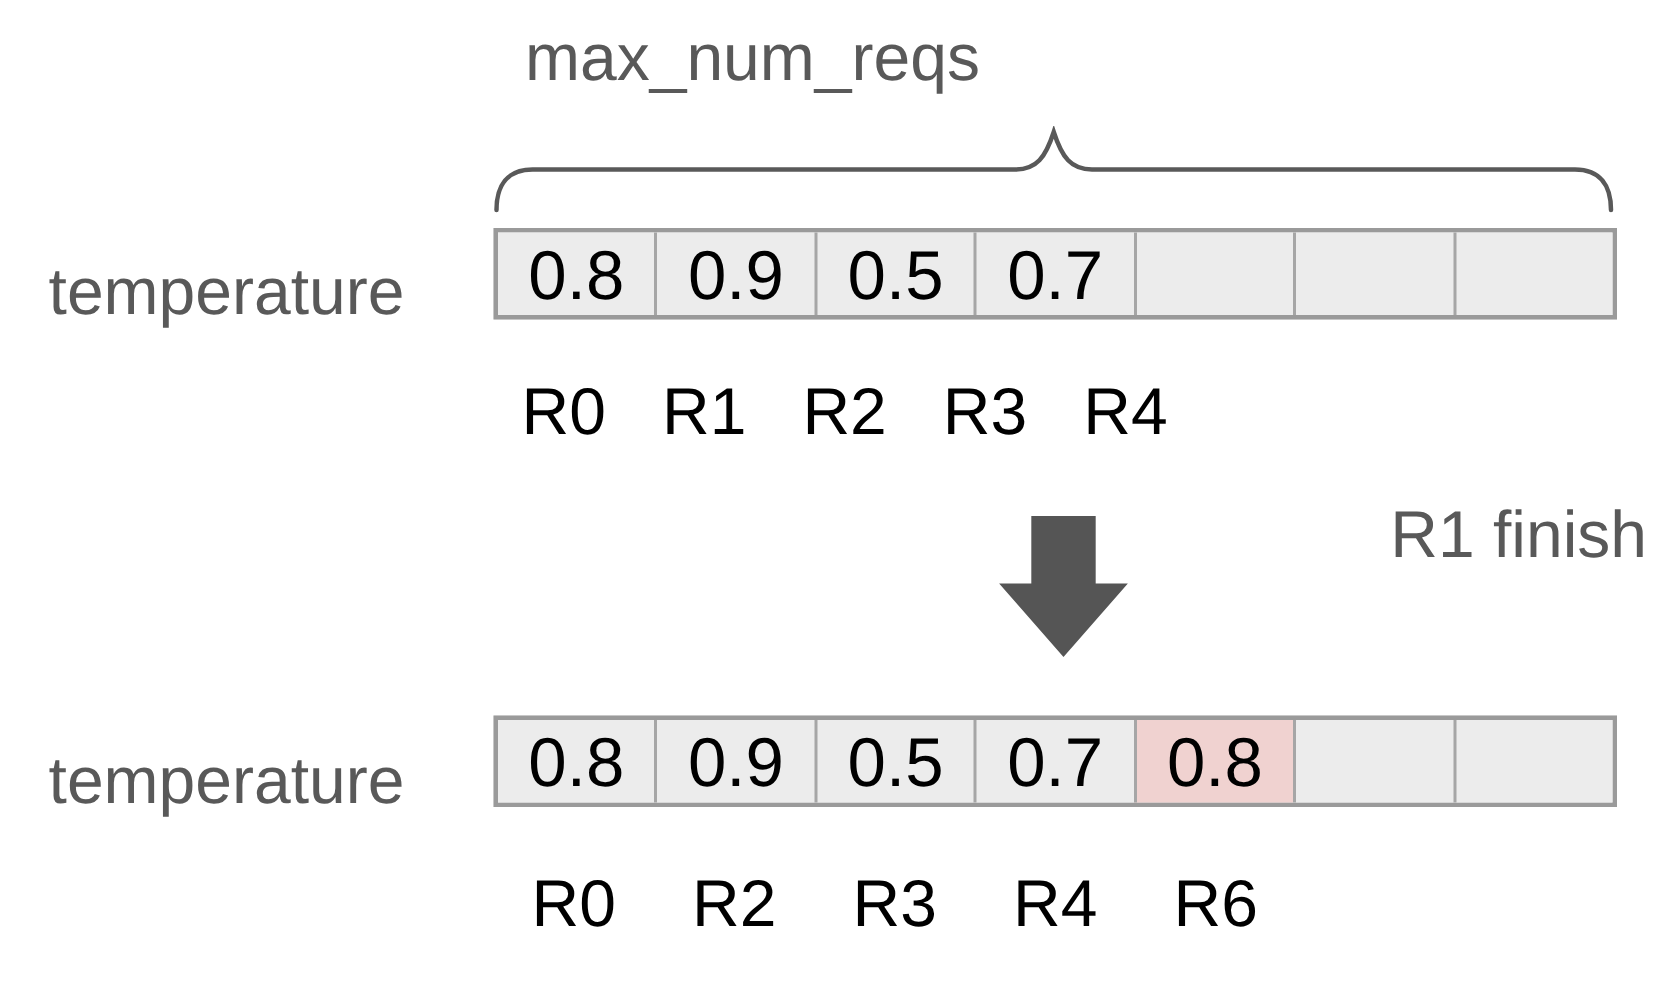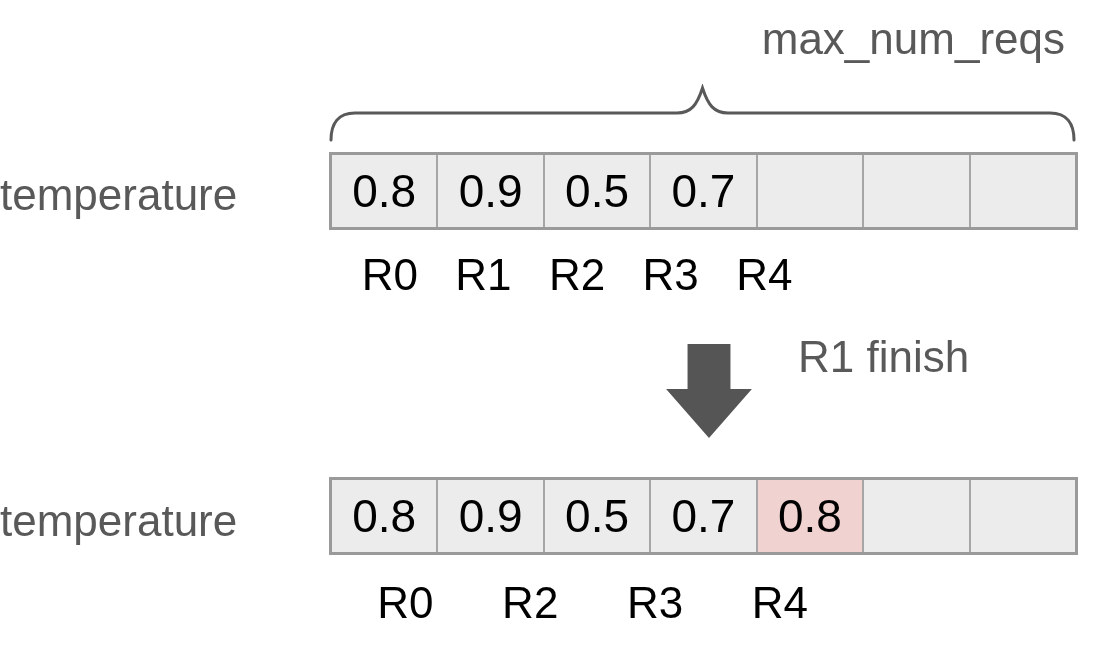--- a/index.html
+++ b/index.html
@@ -11,50 +11,50 @@
   .canvas {
     position: relative;
     width: 1110px;
     height: 656px;
     background: #ffffff;
     overflow: hidden;
   }
   .title {
     position: absolute;
     top: 14px;
-    left: 365px;
+    left: 350px;
     width: 700px;
-    text-align: right;
+    text-align: left;
     font-size: 44px;
     color: var(--text-gray, #595959);
     white-space: nowrap;
   }
   .brace {
     position: absolute;
     left: 329px;
     top: 84px;
     width: 747px;
     height: 58px;
   }
   .temp-label {
     position: absolute;
     left: 0;
     width: 302px;
-    text-align: left;
+    text-align: center;
     font-size: 44px;
     color: var(--text-gray, #595959);
     white-space: nowrap;
   }
   .temp-label.row-a { top: 170px; }
   .temp-label.row-b { top: 496px; }
   .grid {
     position: absolute;
     left: 329px;
     width: 749px;
-    height: 78px;
+    height: 61px;
     display: flex;
     border: 3px solid var(--cell-border, #9a9a9a);
     box-sizing: border-box;
     background: var(--cell-bg, #ececec);
   }
   .grid.row-a { top: 152px; }
   .grid.row-b { top: 477px; }
   .cell {
     flex: 1 1 0;
     display: flex;
@@ -63,21 +63,21 @@
     font-size: 46px;
     color: #000000;
     background: var(--cell-bg, #ececec);
     border-left: 2px solid var(--cell-divider, #a6a6a6);
     overflow: hidden;
   }
   .cell:first-child { border-left: none; }
   .cell.highlight { background: var(--cell-highlight-bg, #f0d2d0); }
   .req-labels {
     position: absolute;
-    left: 343px;
+    left: 329px;
     width: 749px;
     display: flex;
   }
   .req-labels.row-a { top: 250px; }
   .req-labels.row-b { top: 578px; }
   .req-labels span {
     flex: 1 1 0;
     text-align: center;
     font-size: 44px;
     color: #000000;
@@ -88,21 +88,21 @@
     left: 666px;
     top: 344px;
     width: 86px;
     height: 94px;
   }
   .note {
     position: absolute;
     left: 798px;
     top: 328px;
     width: 300px;
-    text-align: left;
+    text-align: right;
     font-size: 44px;
     line-height: 1.3;
     color: var(--text-gray, #595959);
     white-space: nowrap;
   }
 </style>
 </head>
 <body>
 
 <div class="canvas">
@@ -154,17 +154,18 @@
     <div class="cell highlight">0.8</div>
     <div class="cell"></div>
     <div class="cell"></div>
   </div>
 
   <div class="req-labels row-b">
     <span>R0</span>
     <span>R2</span>
     <span>R3</span>
     <span>R4</span>
+    <span>R6</span>
     <span></span>
     <span></span>
   </div>
 
 </div>
 
 </body></html>

